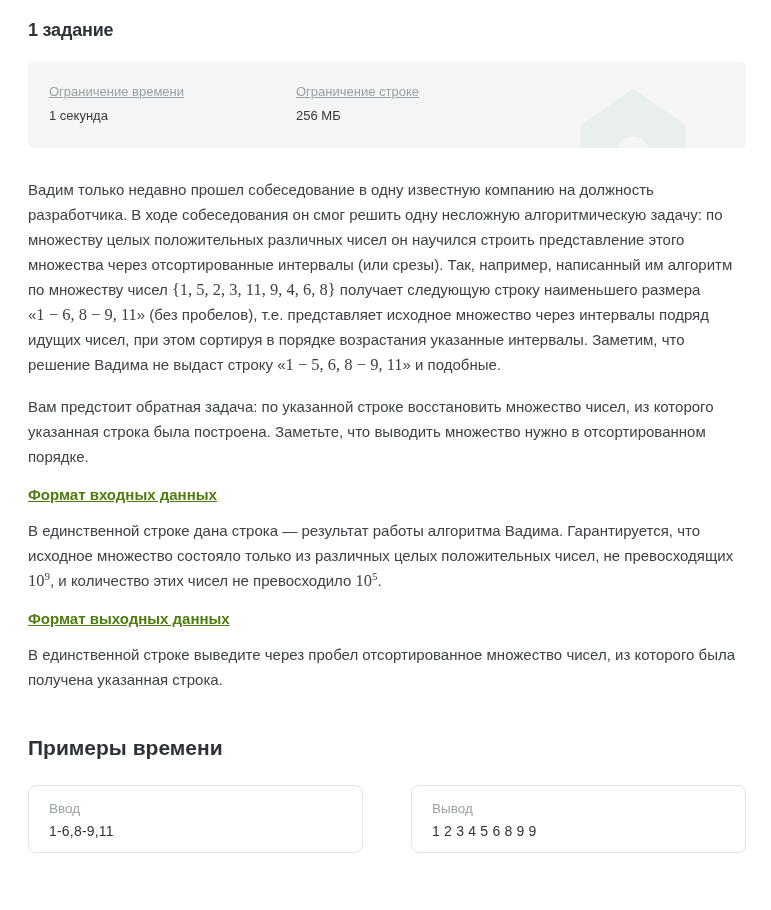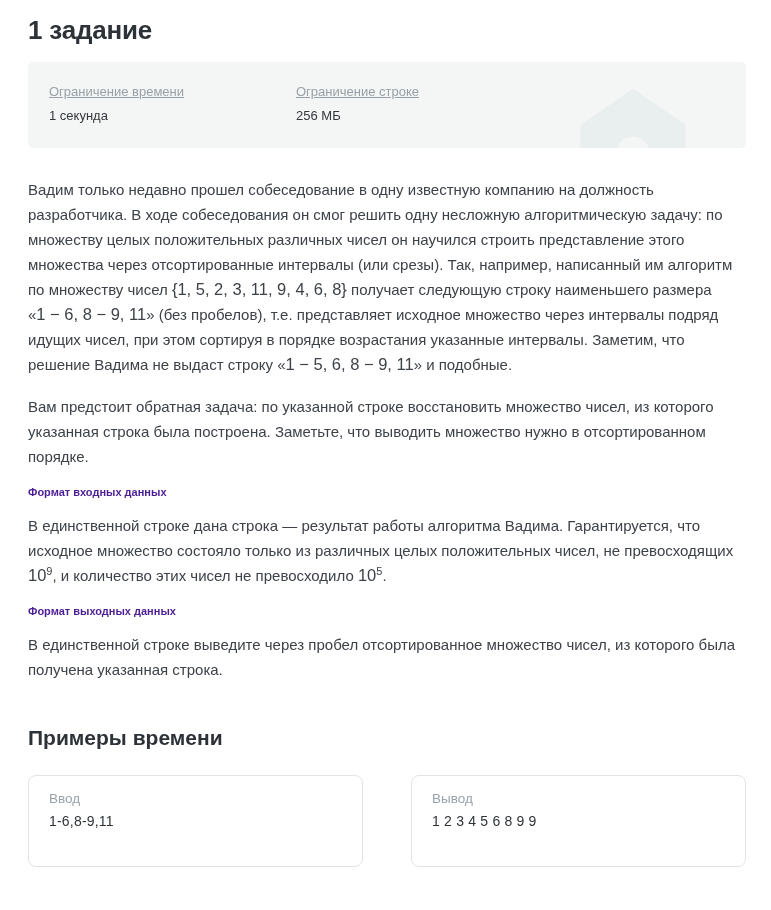--- a/index.html
+++ b/index.html
@@ -7,21 +7,21 @@
   body {
     width: 771px;
     min-height: 910px;
     font-family: "Liberation Sans", sans-serif;
     color: #3d4248;
     -webkit-font-smoothing: antialiased;
   }
   .page { padding: 14px 25px 40px 28px; }
 
   h1.page-title {
-    font-size: 26px;
+    font-size: 18px;
     line-height: 32px;
     font-weight: 700;
     color: #2d3238;
     margin: 0 0 16px 0;
     letter-spacing: -0.2px;
   }
 
   
   .constraints {
     position: relative;
@@ -47,48 +47,49 @@
 
   
   p.body-text {
     font-size: 15px;
     line-height: 25px;
     margin: 0 0 17px 0;
     color: #3d4248;
     max-width: 718px;
   }
   .math {
-    font-family: Liberation Sans, sans-serif;
+    font-family: Liberation Serif, serif;
     font-size: 16.5px;
     color: #3d4248;
     white-space: nowrap;
   }
   .math sup { font-size: 11px; line-height: 0; }
 
   h3.fmt-heading {
-    font-size: 11px;
+    font-size: 15px;
     font-weight: 700;
-    color: #4c1d95;
+    color: #4d7c0f;
     margin: 12px 0 15px 0;
+    text-decoration: underline;
   }
 
   h2.examples-heading {
     font-size: 21px;
     font-weight: 700;
     color: #2d3238;
     margin: 44px 0 25px 0;
   }
 
   
   .samples { display: flex; gap: 48px; max-width: 718px; }
   .sample {
     flex: 1;
     border: 1px solid #e1e4e5;
     border-radius: 8px;
-    height: 92px;
+    height: 68px;
     padding: 15px 20px;
     background: #ffffff;
   }
   .s-label { font-size: 13.5px; color: #9aa2a8; margin-bottom: 7px; }
   .s-value { font-size: 14px; color: #2f3438; letter-spacing: 0.2px; }
 </style>
 </head>
 <body>
 
 <div class="page">

